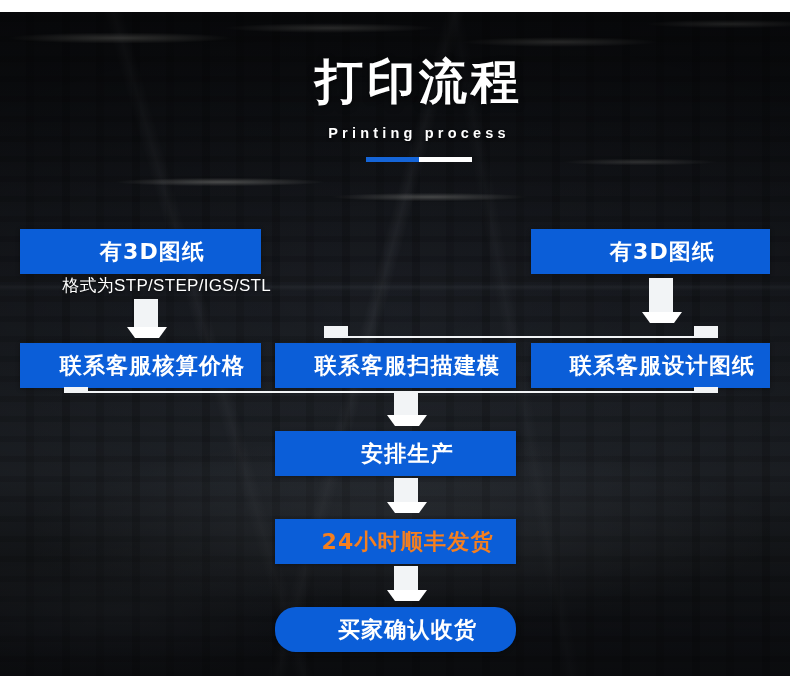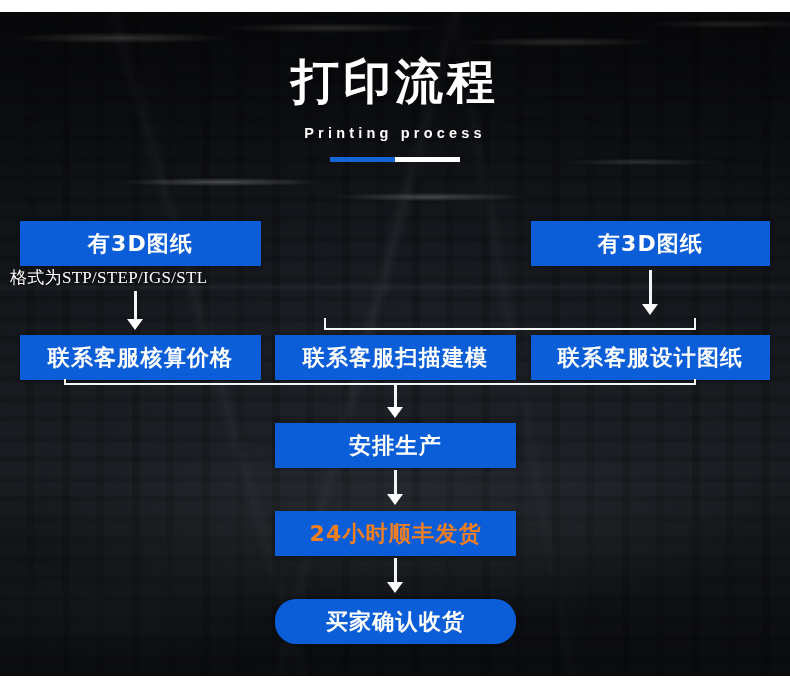--- a/index.html
+++ b/index.html
@@ -1,15 +1,15 @@
 <!DOCTYPE html>
 <html><head>
 <meta charset="utf-8">
 <style>
-  * { box-sizing: border-box; }
+  * { box-sizing: border-box; padding-left: 24px; }
   html, body { margin: 0; padding: 0; }
   body {
     width: 790px; height: 696px;
     background: #ffffff;
     font-family: "Liberation Sans", "DejaVu Sans", sans-serif;
     overflow: hidden;
   }
   #page { position: relative; width: 790px; height: 696px; background:#ffffff; overflow:hidden; }
 
   
@@ -79,37 +79,37 @@
     margin-top: 19px;
     font-size: 14.5px; font-weight: 700; color: #ffffff;
     letter-spacing: 4.2px;
     text-shadow: 0 1px 3px rgba(0,0,0,.6);
   }
   .divider { margin: 16px auto 0; width: 130px; height: 5px; display: flex; }
   .divider .seg-blue  { flex: 1; background: #1565d8; }
   .divider .seg-white { flex: 1; background: #ffffff; }
 
   
-  .flow { position: absolute; left: 0; top: 8px; width: 790px; height: 592px; }
+  .flow { position: absolute; left: 0; top: 16px; width: 790px; height: 592px; }
   .box {
     position: absolute;
     background: #0b5ed8;
     color: #ffffff;
     display: flex; align-items: center; justify-content: center;
     font-size: 22px; font-weight: 700; letter-spacing: 1.2px;
     font-family: "DejaVu Sans", "Liberation Sans", sans-serif;
     height: 45px;
     box-shadow: 0 1px 4px rgba(0,0,0,.35);
   }
   .box.orange { color: #f57f1f; text-align: right; }
   .caption {
     position: absolute;
     color: #ffffff; font-size: 17px; font-weight: 400; letter-spacing: .3px;
-    text-align: left;
-    font-family: Liberation Serif, serif;
+    text-align: right;
+    font-family: Liberation Sans, sans-serif;
     text-shadow: 0 1px 3px rgba(0,0,0,.7);
   }
 
   
   #box-have-left   { left: 20px;  top: 213px; width: 241px; }
   #box-have-right  { left: 531px; top: 213px; width: 239px; }
   #cap-format      { left: 10px;  top: 258px; width: 261px; }
   #box-quote       { left: 20px;  top: 327px; width: 241px; }
   #box-scan        { left: 275px; top: 327px; width: 241px; }
   #box-design      { left: 531px; top: 327px; width: 239px; text-align: center; }

